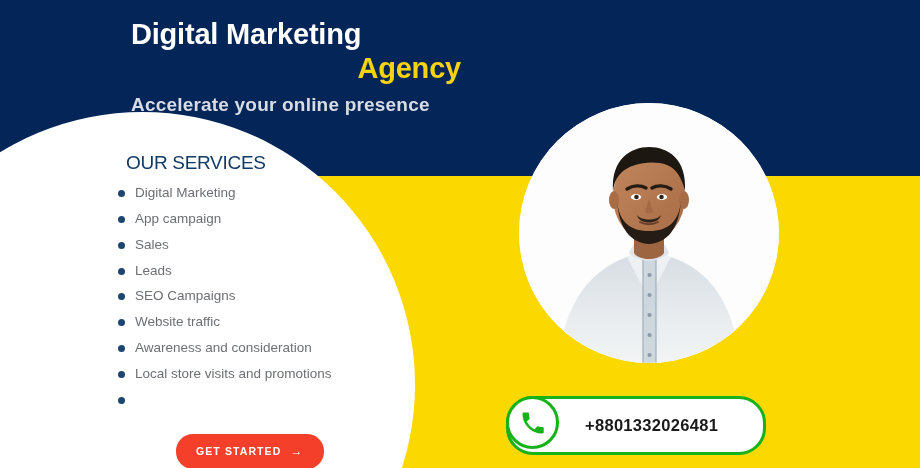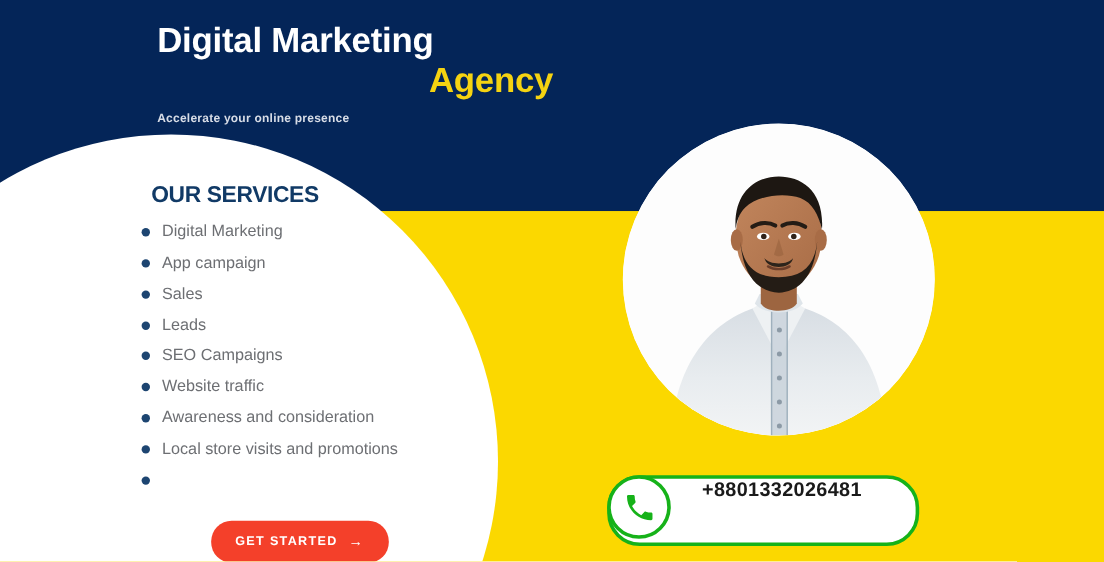--- a/index.html
+++ b/index.html
@@ -57,36 +57,36 @@
     font-size: 29px;
     font-weight: bold;
     color: #F5D311;
     letter-spacing: -0.2px;
     line-height: 1.16;
     margin: 0;
     text-align: right;
   }
   .headline-sub {
     margin: 9px 0 0 0;
-    font-size: 10px;
+    font-size: 19px;
     font-weight: bold;
     color: #d7dce6;
     letter-spacing: 0.2px;
   }
   
   .services {
     position: absolute;
     left: 112px;
     top: 152px;
     width: 310px;
   }
   .services-title {
     margin: 0 0 12px 14px;
     font-size: 19px;
-    font-weight: bold;
+    font-weight: normal;
     color: #113a66;
     letter-spacing: -0.3px;
   }
   .service-list {
     list-style: none;
     margin: 0;
     padding: 0;
   }
   .service-item {
     position: relative;
@@ -151,21 +151,21 @@
   .phone-badge {
     position: absolute;
     left: 506px;
     top: 396px;
     width: 254px;
     height: 53px;
     background: #ffffff;
     border: 3px solid #16B219;
     border-radius: 27px;
     display: flex;
-    align-items: flex-start;
+    align-items: center;
   }
   .phone-icon-wrap {
     position: absolute;
     left: -3px;
     top: -3px;
     width: 53px;
     height: 53px;
     border-radius: 50%;
     background: #ffffff;
     border: 3px solid #16B219;

